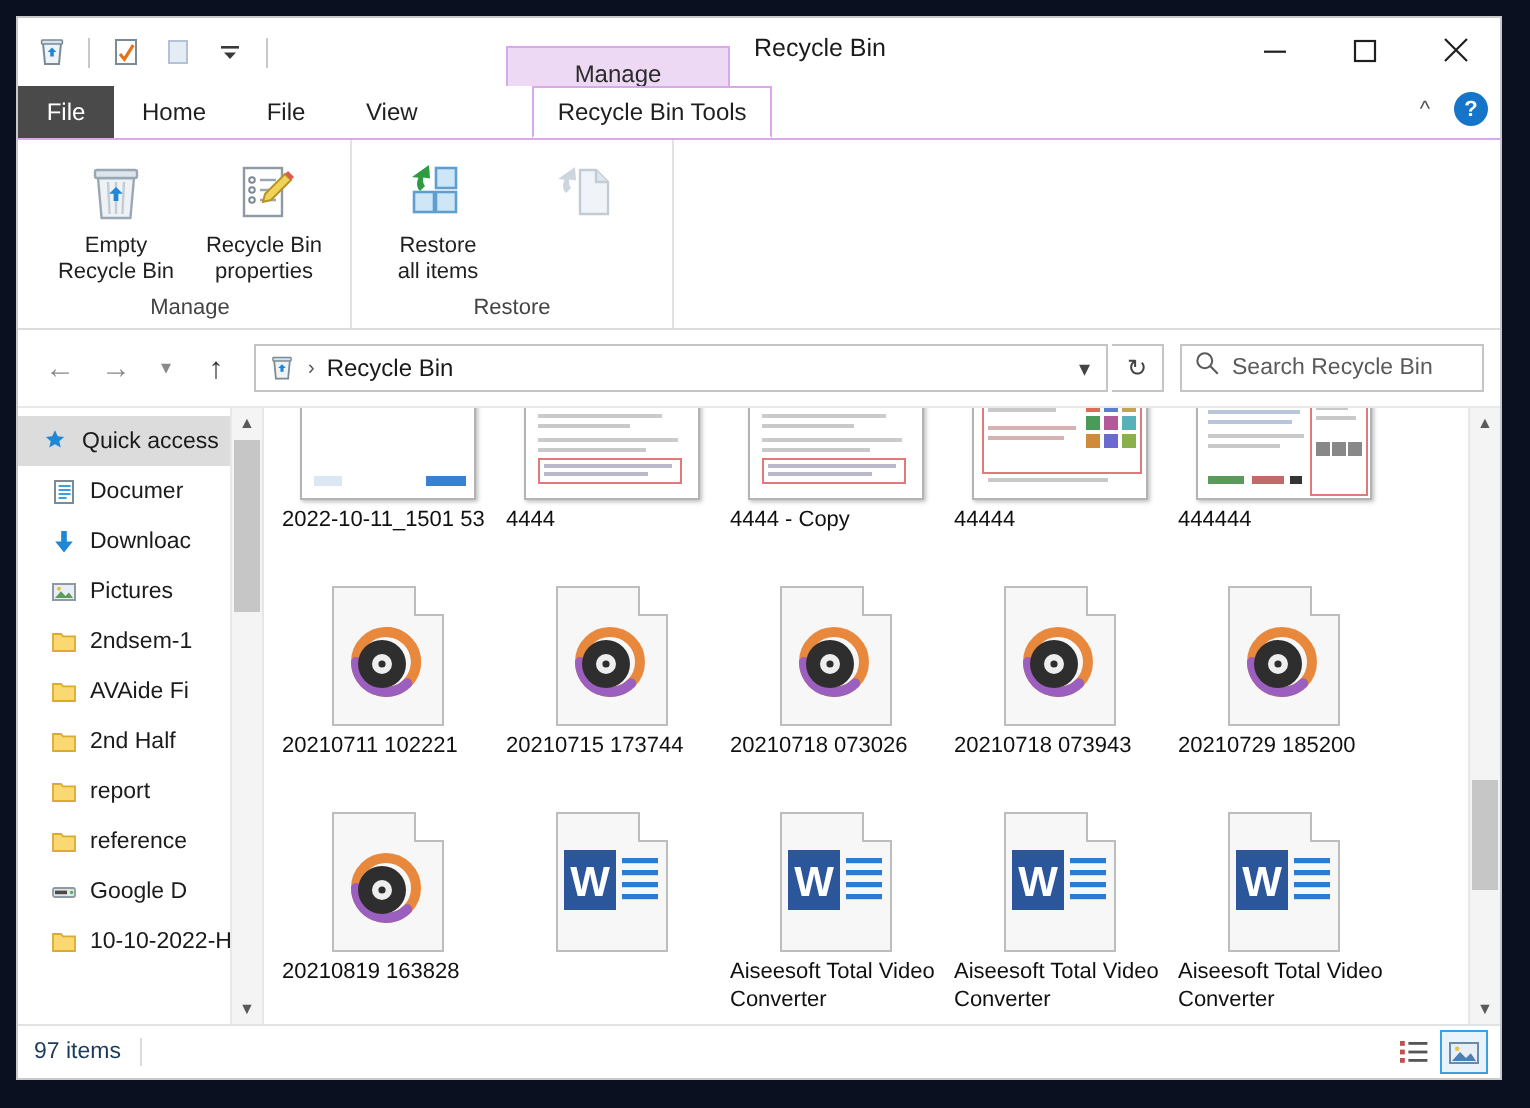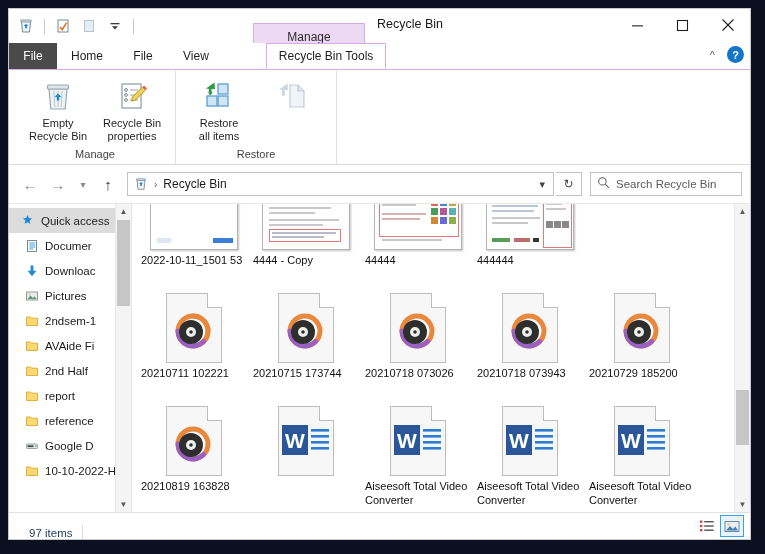--- a/index.html
+++ b/index.html
@@ -357,22 +357,22 @@
     position: absolute;
     left: 2px; top: 16px;
     width: 52px; height: 38px;
   }
 
   
   .statusbar {
     flex: 0 0 26px;
     border-top: 1px solid #e2e2e2;
     background: #ffffff;
-    display: flex; align-items: flex-end;
-    padding: 0 20px;
+    display: flex; align-items: center;
+    padding: 0 8px;
     position: relative;
   }
   .status-text { font-size: 11.5px; color: #1b3a5c; }
   .status-sep { width:1px; height:14px; background:#dcdcdc; margin-left:10px;}
   .viewbtns {
     position: absolute; right: 6px; top: 2px;
     display: flex; gap: 2px; align-items: center;
   }
   .vbtn {
     width: 22px; height: 20px;
@@ -699,20 +699,35 @@
               <div class="thumbwrap">
                 <div class="shot">
 
                   <div class="blue" style="left:62px;top:47px;width:20px;height:5px;"></div>
                   <div class="ln" style="left:6px;top:47px;width:14px;height:5px;background:#dbe7f3;"></div>
                 </div>
               </div>
               <div class="cellname">2022-10-11_1501 53</div>
             </div>
 
+            <div class="cell">
+              <div class="thumbwrap">
+                <div class="shot">
+
+                  <div class="ln" style="left:6px;top:16px;width:62px;"></div>
+                  <div class="ln" style="left:6px;top:21px;width:46px;"></div>
+                  <div class="ln" style="left:6px;top:28px;width:70px;"></div>
+                  <div class="ln" style="left:6px;top:33px;width:54px;"></div>
+                  <div class="box" style="left:6px;top:38px;width:70px;height:11px;"></div>
+                  <div class="ln" style="left:9px;top:41px;width:64px;height:2px;background:#b9b9c9;"></div>
+                  <div class="ln" style="left:9px;top:45px;width:52px;height:2px;background:#b9b9c9;"></div>
+                </div>
+              </div>
+              <div class="cellname">4444</div>
+            </div>
 
             <div class="cell">
               <div class="thumbwrap">
                 <div class="shot">
 
                   <div class="ln" style="left:6px;top:16px;width:62px;"></div>
                   <div class="ln" style="left:6px;top:21px;width:46px;"></div>
                   <div class="ln" style="left:6px;top:28px;width:70px;"></div>
                   <div class="ln" style="left:6px;top:33px;width:54px;"></div>
                   <div class="box" style="left:6px;top:38px;width:70px;height:11px;"></div>

